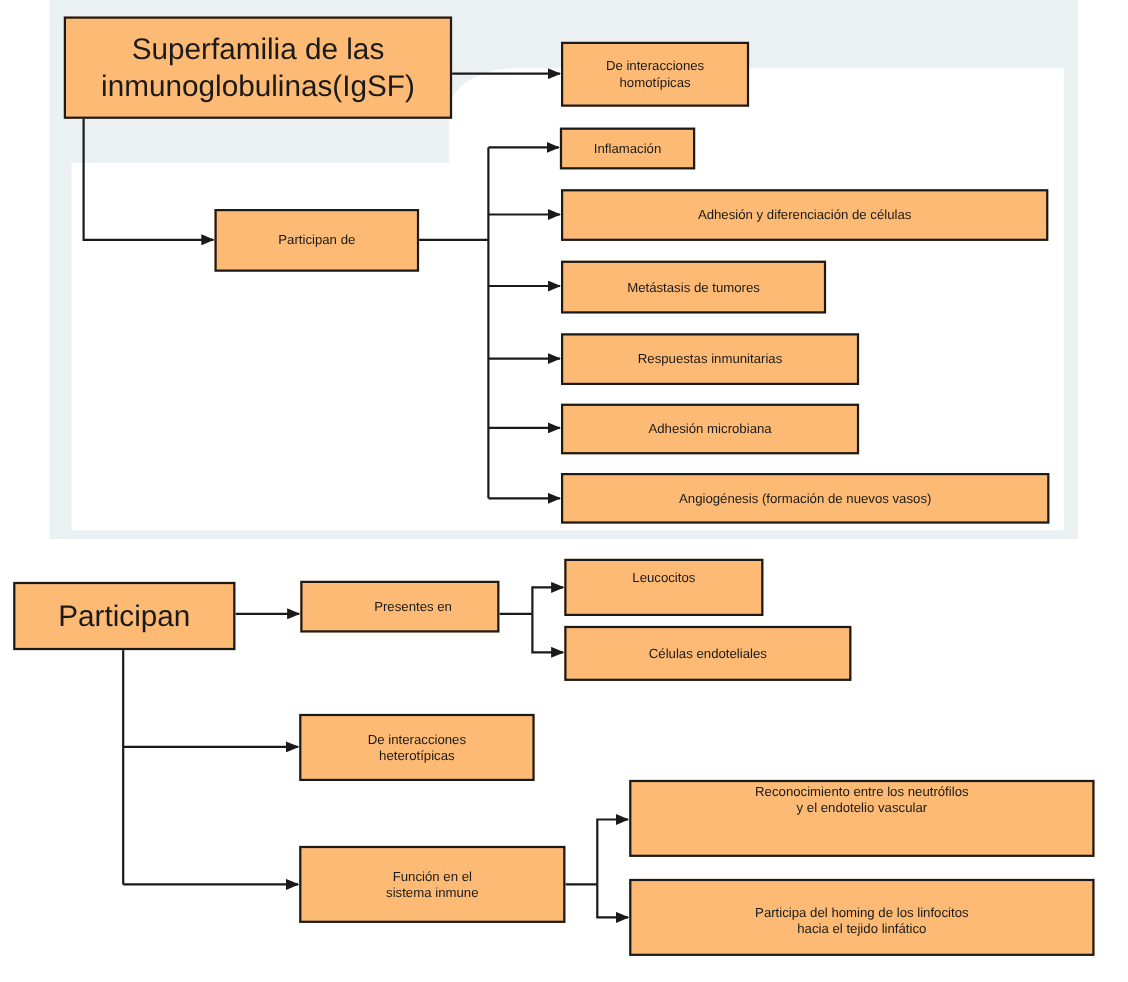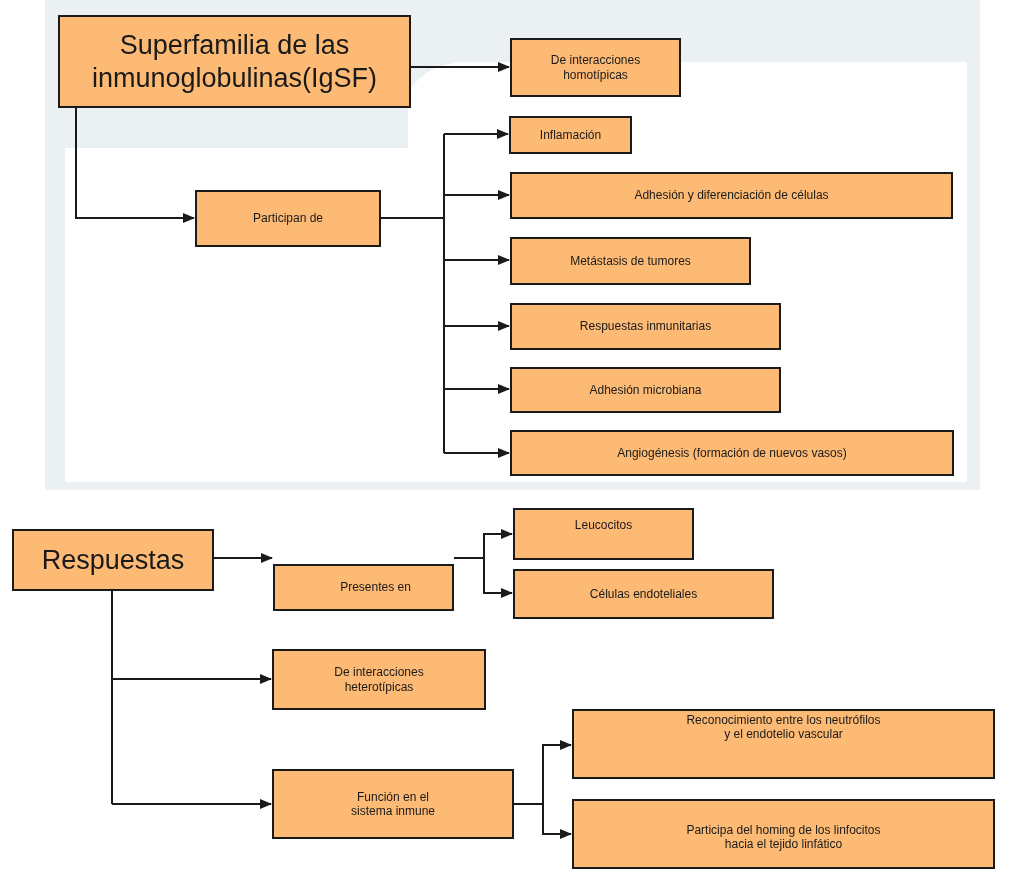--- a/index.html
+++ b/index.html
@@ -81,23 +81,23 @@
   <span>Respuestas inmunitarias</span>
 </div>
 <div class="box f20" style="left:510px; top:367px; width:271px; height:46px;">
   <span>Adhesión microbiana</span>
 </div>
 <div class="box f20" style="left:510px; top:430px; width:444px; height:46px;">
   <span>Angiogénesis (formación de nuevos vasos)</span>
 </div>
 
 <div class="box f28" style="left:12px; top:529px; width:202px; height:62px;">
-  <span>Respuestas</span>
+  <span>Participan</span>
 </div>
-<div class="box f20" style="left:273px; top:564px; width:181px; height:47px;padding-left:28px;">
+<div class="box f20" style="left:273px; top:528px; width:181px; height:47px;padding-left:28px;">
   <span>Presentes en</span>
 </div>
 <div class="box f20" style="left:513px; top:508px; width:181px; height:52px; align-items:flex-start; padding-top:8px;">
   <span>Leucocitos</span>
 </div>
 <div class="box f20" style="left:513px; top:569px; width:261px; height:50px;">
   <span>Células endoteliales</span>
 </div>
 <div class="box f20" style="left:272px; top:649px; width:214px; height:61px;">
   <span>De interacciones

